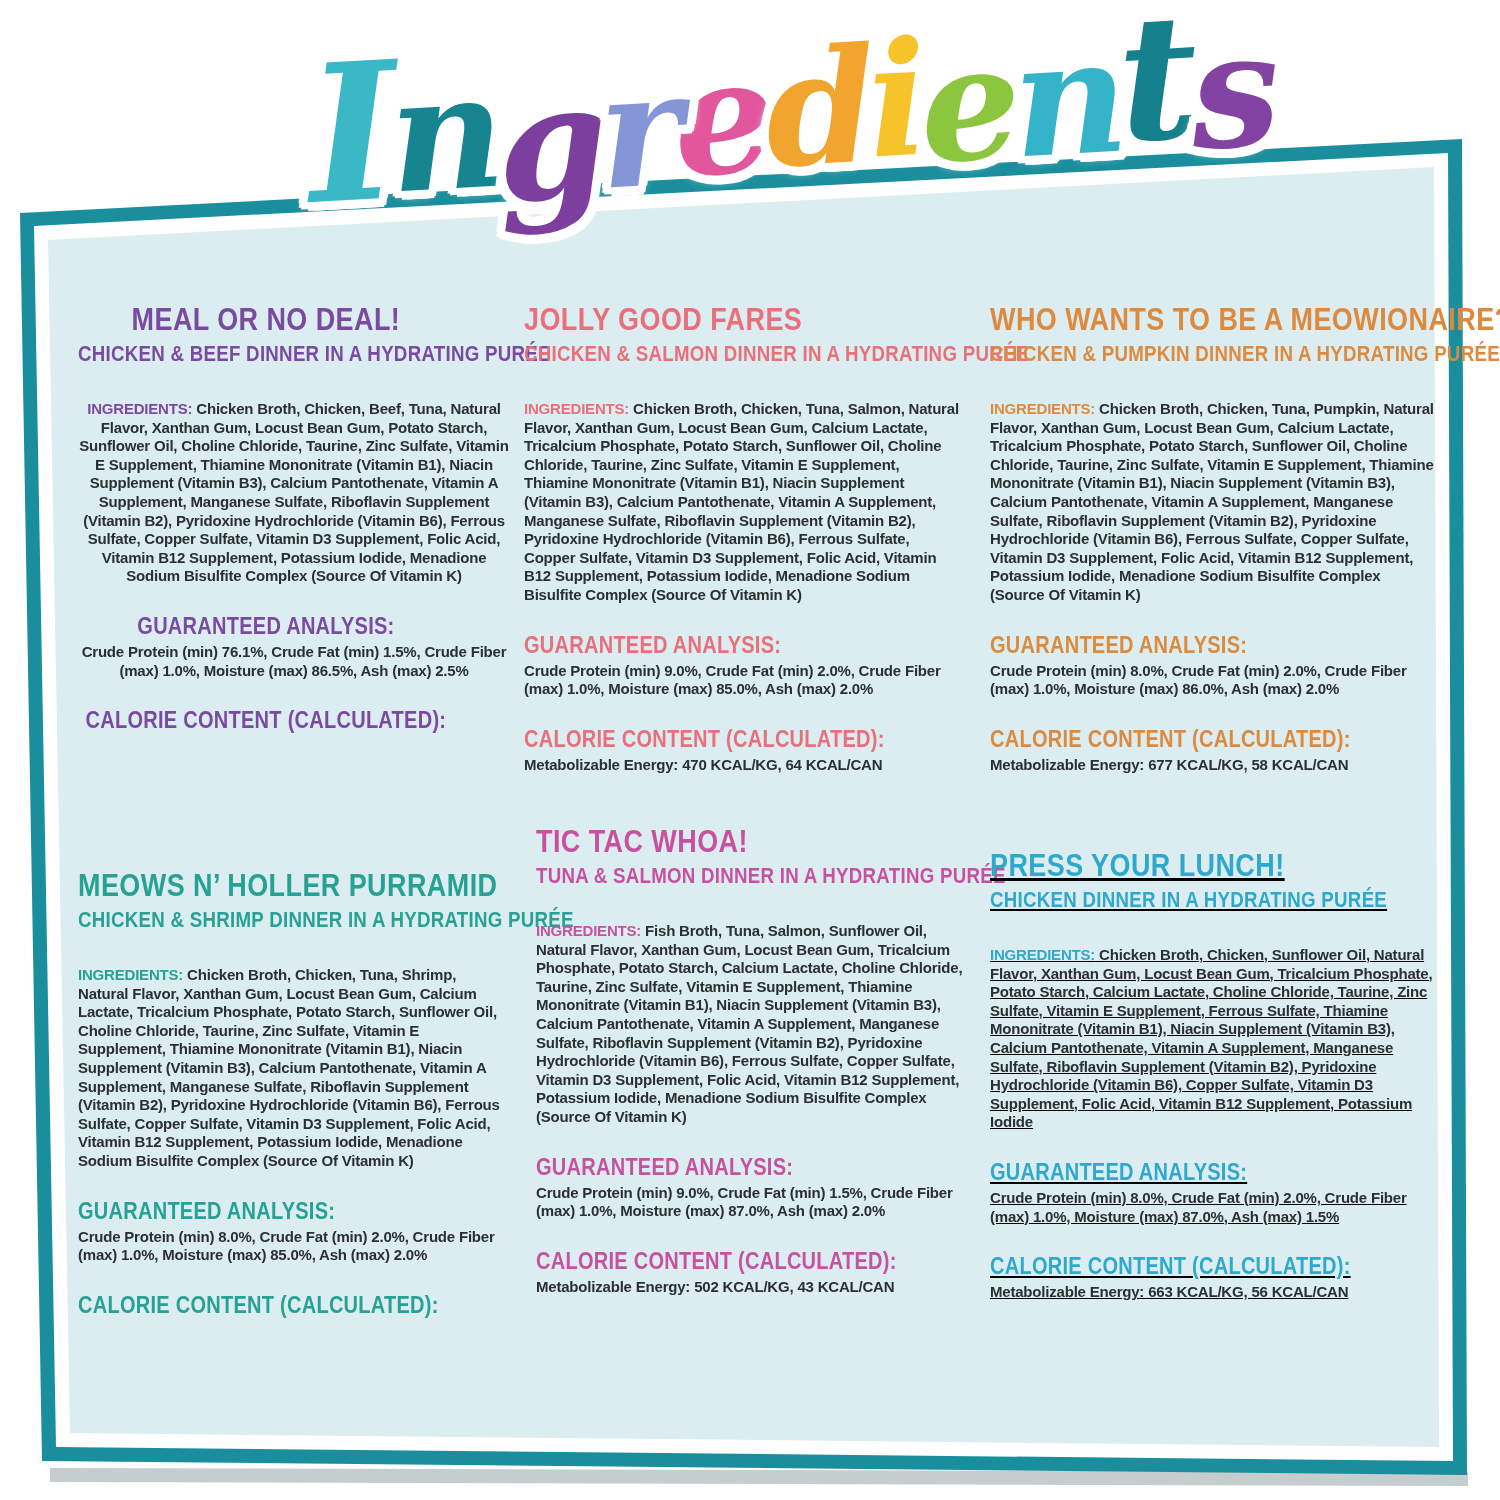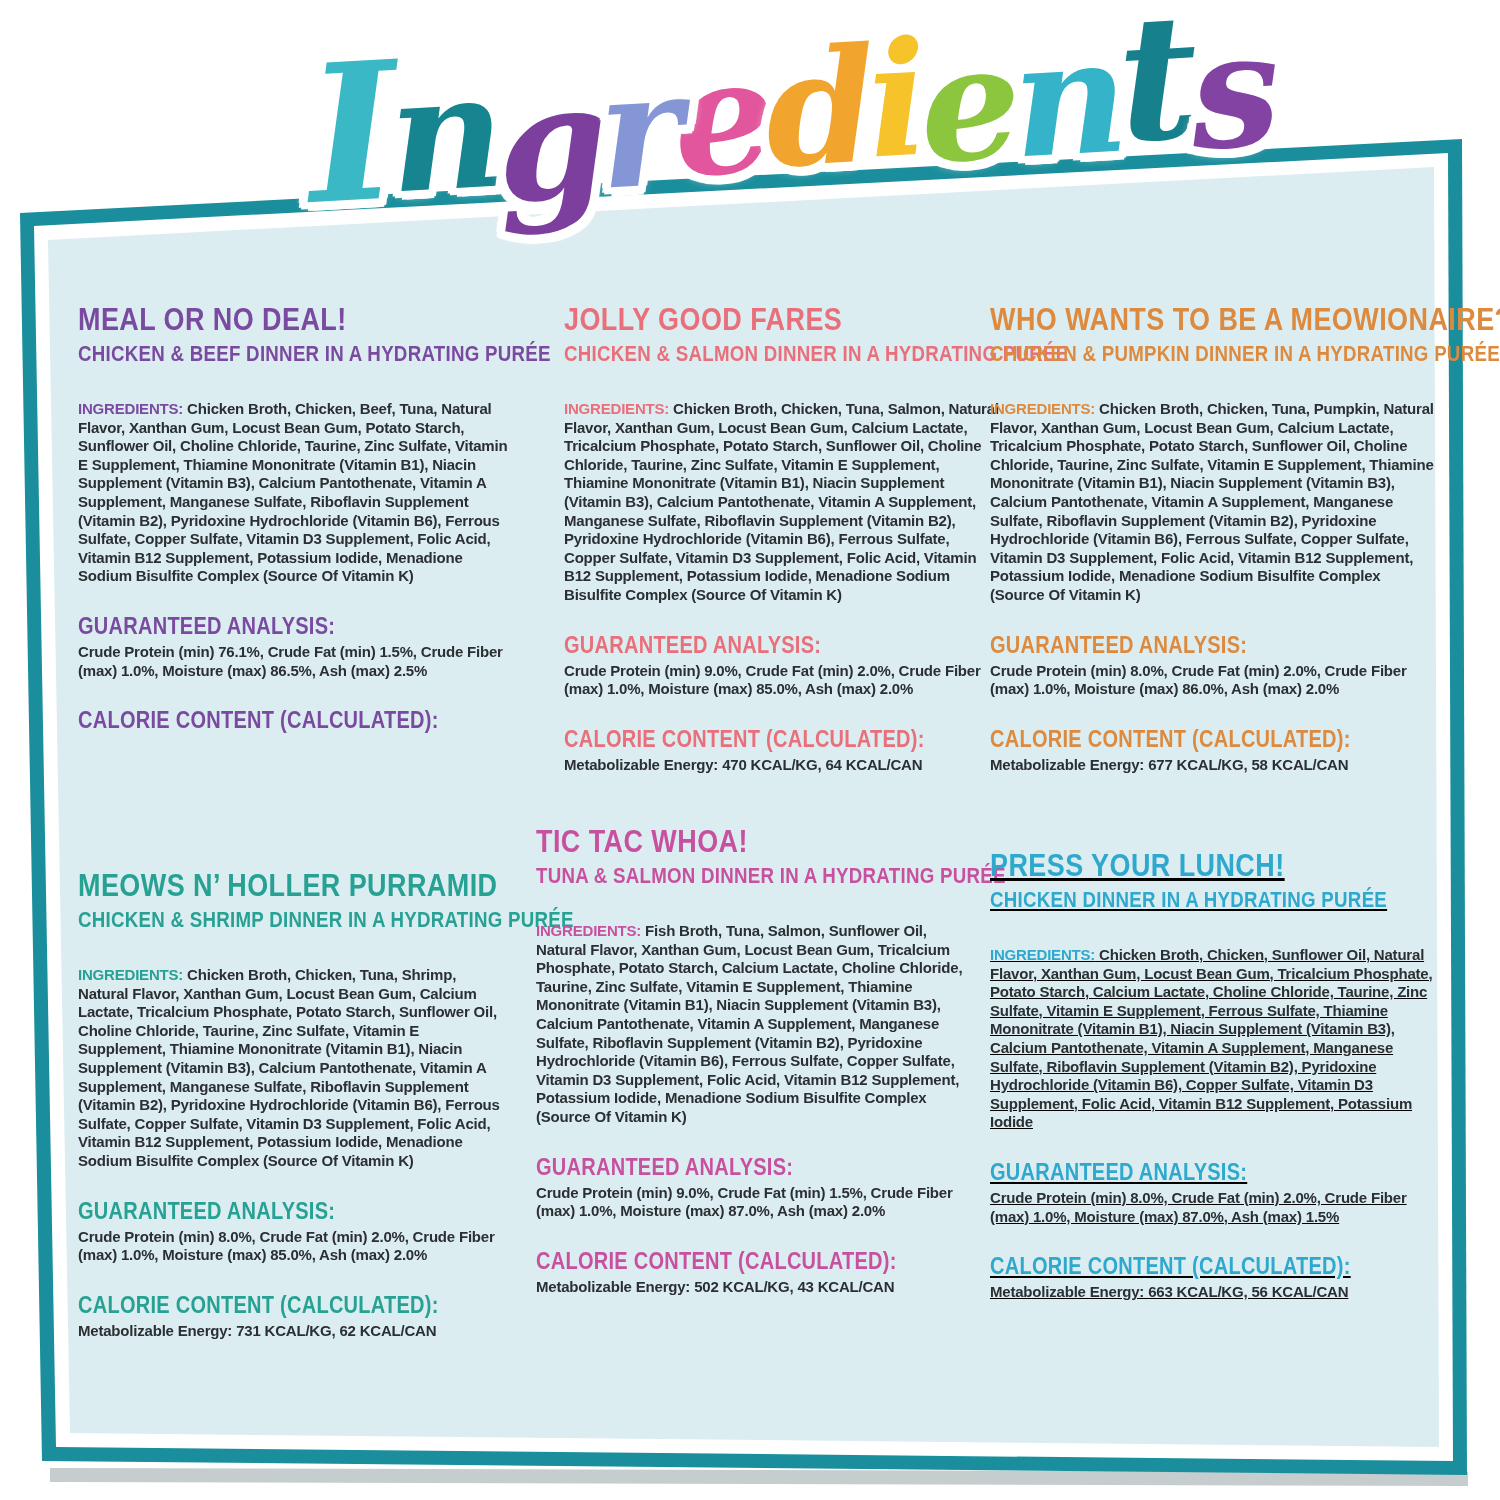--- a/index.html
+++ b/index.html
@@ -57,22 +57,22 @@
     line-height:1.24; letter-spacing:-0.2px; margin:0;
   }
   .ingredients { margin-top:33px; }
   .sub-head {
     margin:27px 0 0 0; font-size:23px; font-weight:bold; letter-spacing:0.3px;
     white-space:nowrap; transform:scaleX(0.87); transform-origin:left bottom;
   }
   .sub-body { margin-top:3px; }
 
   
-  #sec-0 { left:78px;  top:302px; width:432px; }
-  #sec-1 { left:564px; top:302px; width:436px; }
+  #sec-0 { left:78px;  top:302px; width:432px;text-align:center; }
+  #sec-1 { left:524px; top:302px; width:436px; }
   #sec-2 { left:990px; top:302px; width:448px; }
   #sec-3 { left:78px;  top:868px; width:432px; }
   #sec-4 { left:536px; top:824px; width:436px; }
   #sec-5 { left:990px; top:848px; width:448px;text-decoration:underline; }
 </style>
 </head>
 <body>
 
 <svg id="frame-svg" viewBox="0 0 1500 1500" aria-hidden="true">
   <polygon points="50,1468 1468,1472 1468,1486 50,1482" fill="#c5cdcf"></polygon>
@@ -114,21 +114,20 @@
   <p class="body-text sub-body">Metabolizable Energy: 677 KCAL/KG, 58 KCAL/CAN</p>
 </div>
 
 <div class="section" id="sec-3">
   <h2 class="sec-title" style="color: rgb(39, 161, 147);">MEOWS N’ HOLLER PURRAMID</h2>
   <h3 class="sec-sub" style="color: rgb(39, 161, 147);">CHICKEN &amp; SHRIMP DINNER IN A HYDRATING PURÉE</h3>
   <p class="body-text ingredients"><span style="color: rgb(39, 161, 147);">INGREDIENTS:</span> <span>Chicken Broth, Chicken, Tuna, Shrimp, Natural Flavor, Xanthan Gum, Locust Bean Gum, Calcium Lactate, Tricalcium Phosphate, Potato Starch, Sunflower Oil, Choline Chloride, Taurine, Zinc Sulfate, Vitamin E Supplement, Thiamine Mononitrate (Vitamin B1), Niacin Supplement (Vitamin B3), Calcium Pantothenate, Vitamin A Supplement, Manganese Sulfate, Riboflavin Supplement (Vitamin B2), Pyridoxine Hydrochloride (Vitamin B6), Ferrous Sulfate, Copper Sulfate, Vitamin D3 Supplement, Folic Acid, Vitamin B12 Supplement, Potassium Iodide, Menadione Sodium Bisulfite Complex (Source Of Vitamin K)</span></p>
   <p class="sub-head" style="color: rgb(39, 161, 147);">GUARANTEED ANALYSIS:</p>
   <p class="body-text sub-body">Crude Protein (min) 8.0%, Crude Fat (min) 2.0%, Crude Fiber (max) 1.0%, Moisture (max) 85.0%, Ash (max) 2.0%</p>
   <p class="sub-head" style="color: rgb(39, 161, 147);">CALORIE CONTENT (CALCULATED):</p>
-  <p class="body-text sub-body">Metabolizable Energy: 731 KCAL/KG, 62 KCAL/CAN</p>
 </div>
 
 <div class="section" id="sec-4">
   <h2 class="sec-title" style="color: rgb(200, 81, 159);">TIC TAC WHOA!</h2>
   <h3 class="sec-sub" style="color: rgb(200, 81, 159);">TUNA &amp; SALMON DINNER IN A HYDRATING PURÉE</h3>
   <p class="body-text ingredients"><span style="color: rgb(200, 81, 159);">INGREDIENTS:</span> <span>Fish Broth, Tuna, Salmon, Sunflower Oil, Natural Flavor, Xanthan Gum, Locust Bean Gum, Tricalcium Phosphate, Potato Starch, Calcium Lactate, Choline Chloride, Taurine, Zinc Sulfate, Vitamin E Supplement, Thiamine Mononitrate (Vitamin B1), Niacin Supplement (Vitamin B3), Calcium Pantothenate, Vitamin A Supplement, Manganese Sulfate, Riboflavin Supplement (Vitamin B2), Pyridoxine Hydrochloride (Vitamin B6), Ferrous Sulfate, Copper Sulfate, Vitamin D3 Supplement, Folic Acid, Vitamin B12 Supplement, Potassium Iodide, Menadione Sodium Bisulfite Complex (Source Of Vitamin K)</span></p>
   <p class="sub-head" style="color: rgb(200, 81, 159);">GUARANTEED ANALYSIS:</p>
   <p class="body-text sub-body">Crude Protein (min) 9.0%, Crude Fat (min) 1.5%, Crude Fiber (max) 1.0%, Moisture (max) 87.0%, Ash (max) 2.0%</p>
   <p class="sub-head" style="color: rgb(200, 81, 159);">CALORIE CONTENT (CALCULATED):</p>
   <p class="body-text sub-body">Metabolizable Energy: 502 KCAL/KG, 43 KCAL/CAN</p>

